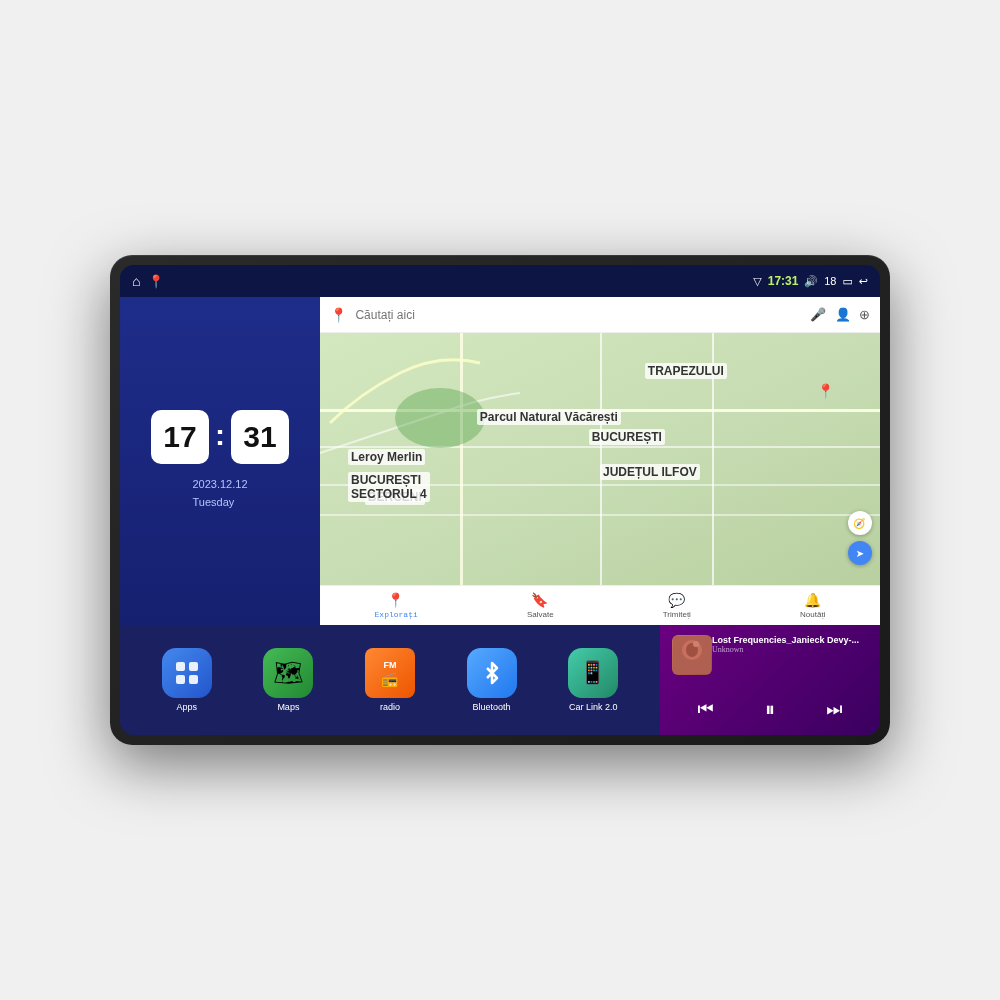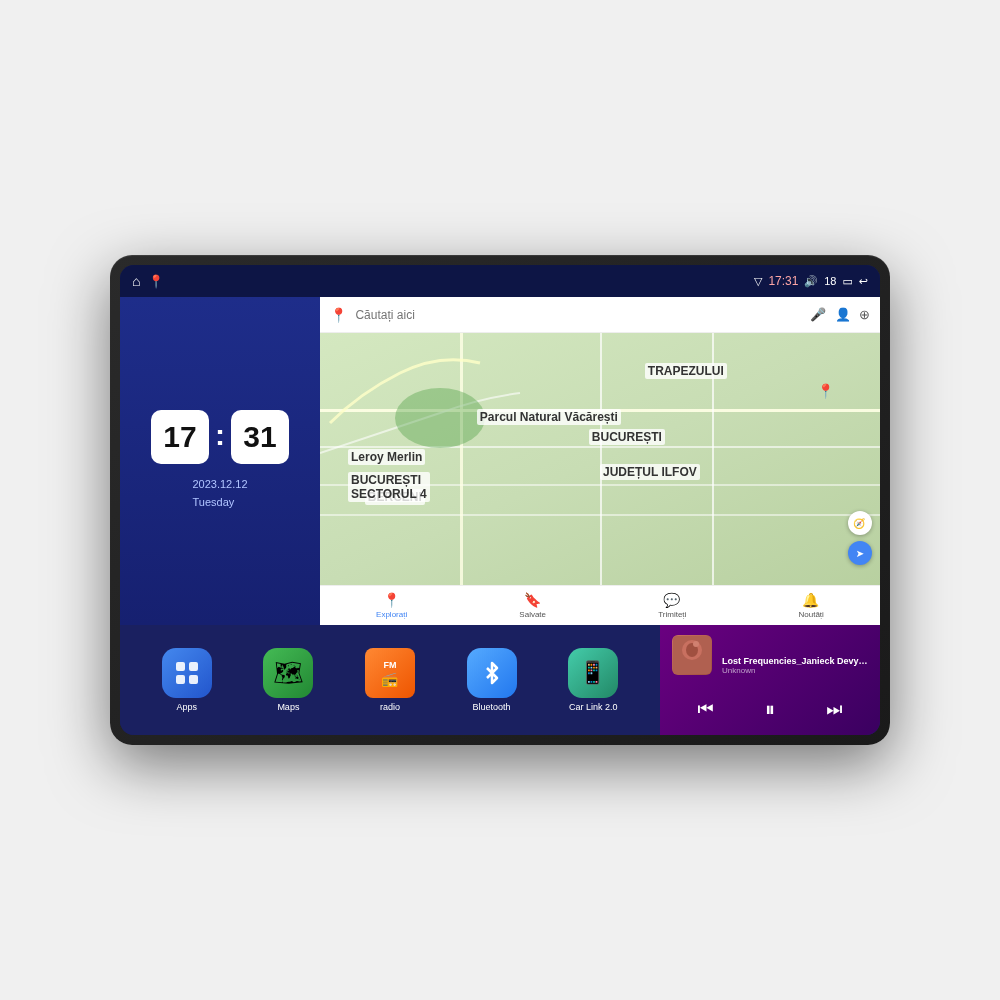--- a/index.html
+++ b/index.html
@@ -52,23 +52,23 @@
       align-items: center;
       gap: 6px;
       color: white;
       font-size: 11px;
     }
     .status-icon {
       color: white;
       font-size: 13px;
     }
     .status-time {
-      color: #fca5a5;
+      color: #bef264;
       font-size: 12px;
-      font-weight: 400;
+      font-weight: 700;
     }
 
     
     .main-content {
       flex: 1;
       display: flex;
       flex-direction: row;
       overflow: hidden;
     }
 
@@ -208,21 +208,21 @@
       cursor: pointer;
     }
     .map-nav-icon {
       font-size: 14px;
     }
     .map-nav-label {
       font-size: 8px;
       color: #555;
     }
     .map-nav-item.active .map-nav-icon { color: #4285f4; }
-    .map-nav-item.active .map-nav-label { color: #4285f4; }
+    .map-nav-item.active .map-nav-label { color: #4285f4; font-family: Liberation Mono, monospace; }
 
     
     .bottom-strip {
       height: 110px;
       display: flex;
       flex-direction: row;
       background: #1a2060;
       flex-shrink: 0;
     }
 
@@ -261,22 +261,21 @@
       width: 220px;
       background: linear-gradient(135deg, #6a0080, #3a0060);
       display: flex;
       flex-direction: column;
       justify-content: space-between;
       padding: 10px 12px;
       flex-shrink: 0;
     }
     .music-info {
       display: flex;
-      align-items: flex-end;
-      gap: 10px;
+      align-items: flex-start;
     }
     .music-thumb {
       width: 40px;
       height: 40px;
       border-radius: 6px;
       background: linear-gradient(135deg, #c97060, #a05040);
       flex-shrink: 0;
       overflow: hidden;
       display: flex;
       align-items: center;
@@ -291,20 +290,21 @@
       color: white;
       font-size: 9px;
       font-weight: 600;
       white-space: nowrap;
       overflow: hidden;
       text-overflow: ellipsis;
     }
     .music-artist {
       color: rgba(255,255,255,0.6);
       font-size: 8px;
+      font-family: Liberation Serif, serif;
     }
     .music-controls {
       display: flex;
       align-items: center;
       justify-content: space-around;
     }
     .music-btn {
       background: none;
       border: none;
       color: white;

